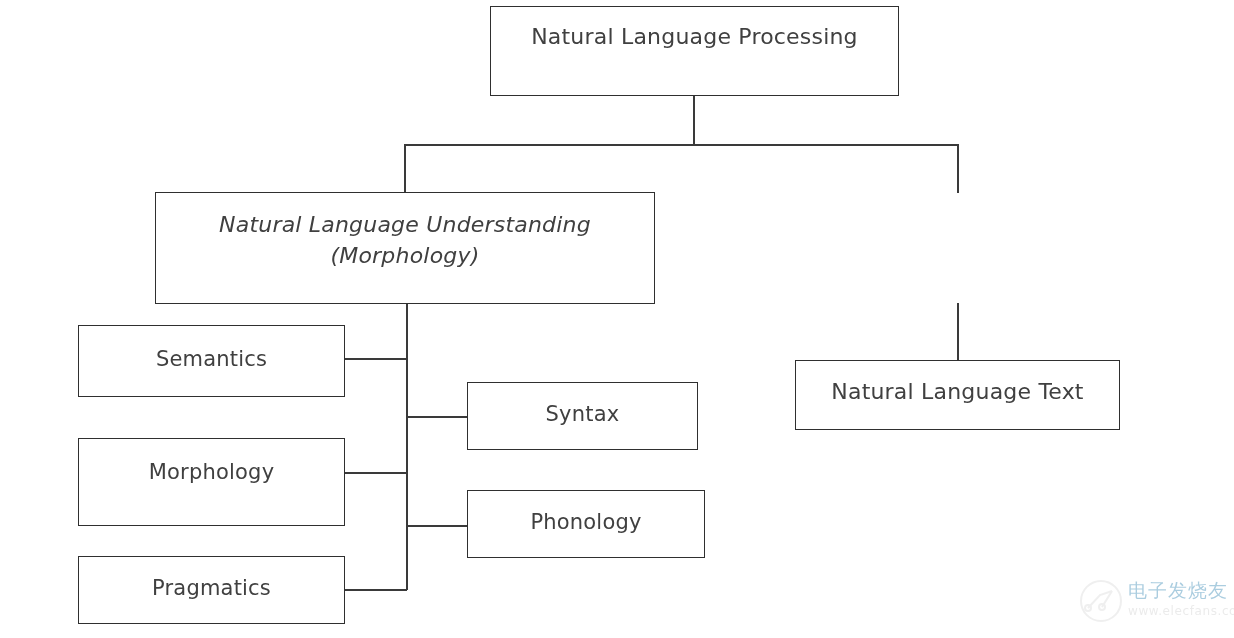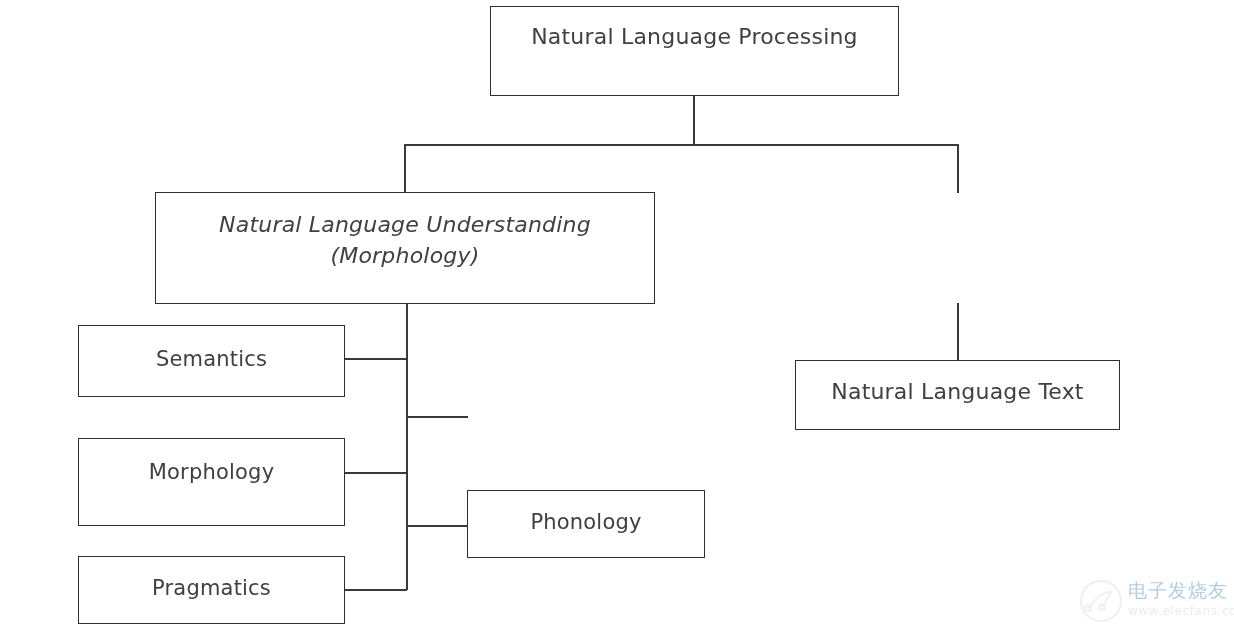--- a/index.html
+++ b/index.html
@@ -183,20 +183,23 @@
   </div>
 
   <div class="node" id="node-morphology">
     <span class="lbl">Morphology</span>
   </div>
 
   <div class="node" id="node-pragmatics">
     <span class="lbl">Pragmatics</span>
   </div>
 
+  <div class="node" id="node-syntax">
+    <span class="lbl">Syntax</span>
+  </div>
 
   <div class="node" id="node-semantics">
     <span class="lbl">Phonology</span>
   </div>
 
   <div id="watermark">
     <svg class="wm-mark" viewBox="0 0 46 46">
       <circle cx="23" cy="23" r="20" fill="none" stroke="#cfcfcf" stroke-width="2"></circle>
       <path d="M10 30 L22 17 L34 13" fill="none" stroke="#cfcfcf" stroke-width="2"></path>
       <circle cx="10" cy="30" r="3" fill="none" stroke="#cfcfcf" stroke-width="2"></circle>

